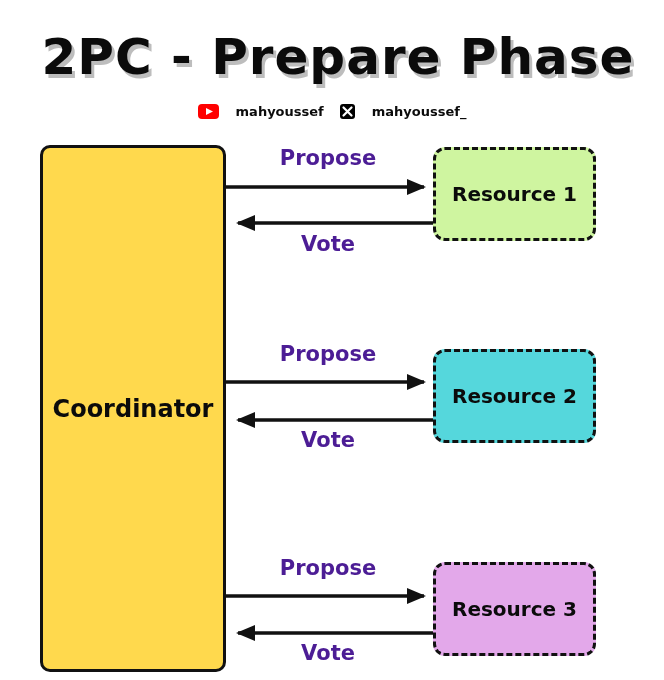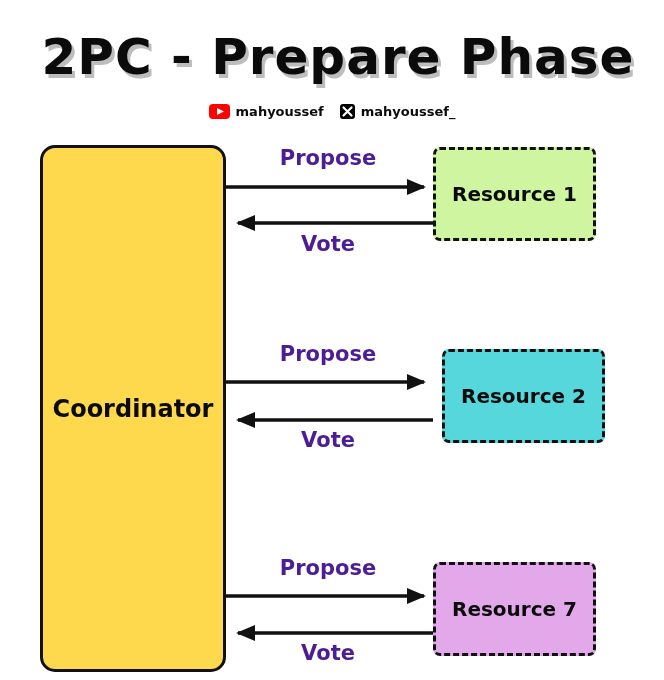--- a/index.html
+++ b/index.html
@@ -34,60 +34,60 @@
     left: 0;
     width: 100%;
     display: flex;
     justify-content: center;
     align-items: center;
     gap: 16px;
   }
   .social-item {
     display: inline-flex;
     align-items: center;
-    gap: 6px;
+    gap: 17px;
   }
   .handle {
     font-size: 13px;
     font-weight: 700;
     color: #0b0b0b;
   }
   .coordinator {
     position: absolute;
     left: 40px;
     top: 145px;
     width: 186px;
     height: 527px;
     border: 3px solid #111111;
-    border-radius: 15px;
+    border-radius: 10px;
     display: flex;
     align-items: center;
     justify-content: center;
     box-sizing: border-box;
     font-size: 24px;
     font-weight: 700;
     color: #0b0b0b;
   }
   .resource {
     position: absolute;
     left: 433px;
     width: 163px;
     height: 94px;
     border: 3px dashed #111111;
-    border-radius: 7px;
+    border-radius: 12px;
     display: flex;
     align-items: center;
     justify-content: center;
     box-sizing: border-box;
     font-size: 20px;
     font-weight: 700;
     color: #0b0b0b;
   }
   .r1 { top: 147px; }
-  .r2 { top: 349px; margin-left: 9px; }
+  .r2 { top: 349px; }
   .r3 { top: 562px; }
   .arrows {
     position: absolute;
     top: 0;
     left: 0;
     pointer-events: none;
   }
   .msg {
     position: absolute;
     left: 263px;
@@ -132,21 +132,21 @@
     <span>Coordinator</span>
   </div>
 
   <div class="resource r1" style="background-color: rgb(207, 245, 160);">
     <span>Resource 1</span>
   </div>
   <div class="resource r2" style="background-color: rgb(85, 215, 220);">
     <span>Resource 2</span>
   </div>
   <div class="resource r3" style="background-color: rgb(227, 168, 234);">
-    <span>Resource 7</span>
+    <span>Resource 3</span>
   </div>
 
   <svg class="arrows" width="664" height="680" viewBox="0 0 664 680">
     <defs>
       <marker id="ah" markerUnits="userSpaceOnUse" markerWidth="20" markerHeight="16" refX="17" refY="8" orient="auto">
         <path d="M0,0 L19,8 L0,16 Z" fill="#111111"></path>
       </marker>
     </defs>
     <line x1="226" y1="187" x2="424" y2="187" stroke-width="3.5" marker-end="url(#ah)" stroke="#111111"></line>
     <line x1="433" y1="223" x2="238" y2="223" stroke-width="3.5" marker-end="url(#ah)" stroke="#111111"></line>

